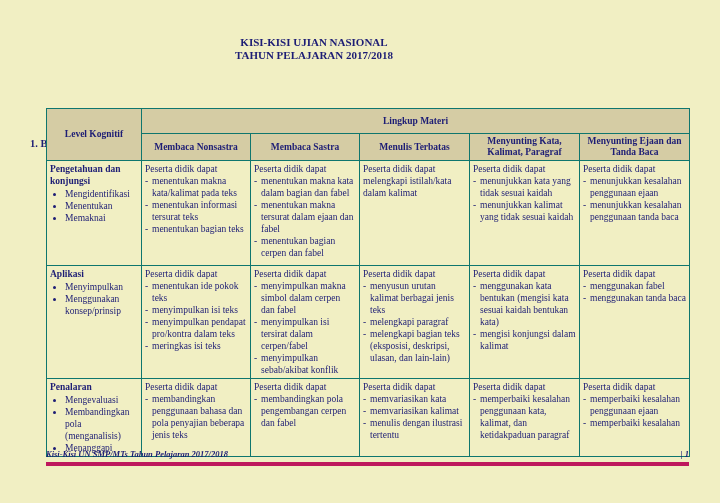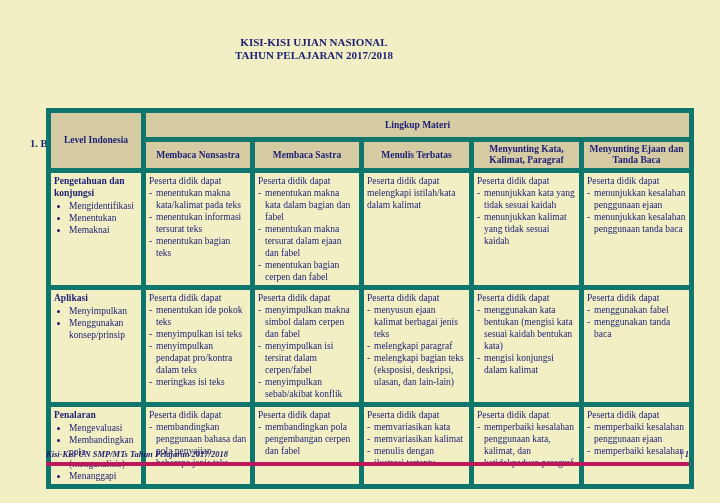--- a/index.html
+++ b/index.html
@@ -13,21 +13,21 @@
   .title-block{position:absolute;top:36px;left:0;width:628px;text-align:center;}
   .title-line{font-weight:bold;font-size:11px;line-height:13px;color:#1d1d75;}
   
   .section-heading{position:absolute;left:30px;top:90px;font-weight:bold;font-size:10.5px;color:#1d1d75;margin-top:48px;}
   
   table.kisi{
     position:absolute;left:46px;top:108px;width:643px;
     border-collapse:collapse;table-layout:fixed;
   }
   table.kisi th, table.kisi td{
-    border:5px solid #0f766e;
+    border:1px solid #0f766e;
     vertical-align:top;
     padding:2px 3px;
     font-size:9.5px;line-height:12px;
   }
   table.kisi th{
     background:#d5cca4;
     font-weight:bold;text-align:center;vertical-align:middle;
     font-size:9.5px;line-height:11px;
     padding:2px 2px;
   }
@@ -67,21 +67,21 @@
   <colgroup>
     <col style="width:95px">
     <col style="width:109px">
     <col style="width:109px">
     <col style="width:110px">
     <col style="width:110px">
     <col style="width:110px">
   </colgroup>
   <thead>
     <tr>
-      <th rowspan="2" class="corner">Level Indonesia</th>
+      <th rowspan="2" class="corner">Level Kognitif</th>
       <th colspan="5" class="group">Lingkup Materi</th>
     </tr>
     <tr>
       <th>Membaca  Nonsastra</th>
       <th>Membaca Sastra</th>
       <th>Menulis Terbatas</th>
       <th>Menyunting Kata, Kalimat, Paragraf</th>
       <th>Menyunting Ejaan dan Tanda Baca</th>
     </tr>
   </thead>
@@ -174,21 +174,21 @@
         <div class="di">
             <span>menyimpulkan isi tersirat dalam cerpen/fabel</span>
           </div>
         <div class="di">
             <span>menyimpulkan sebab/akibat konflik</span>
           </div>
       </td>
       <td>
         <div class="intro">Peserta didik dapat</div>
         <div class="di">
-            <span>menyusun ejaan kalimat berbagai jenis teks</span>
+            <span>menyusun urutan kalimat berbagai jenis teks</span>
           </div>
         <div class="di">
             <span>melengkapi paragraf</span>
           </div>
         <div class="di">
             <span>melengkapi bagian teks (eksposisi, deskripsi, ulasan, dan lain-lain)</span>
           </div>
       </td>
       <td>
         <div class="intro">Peserta didik dapat</div>

